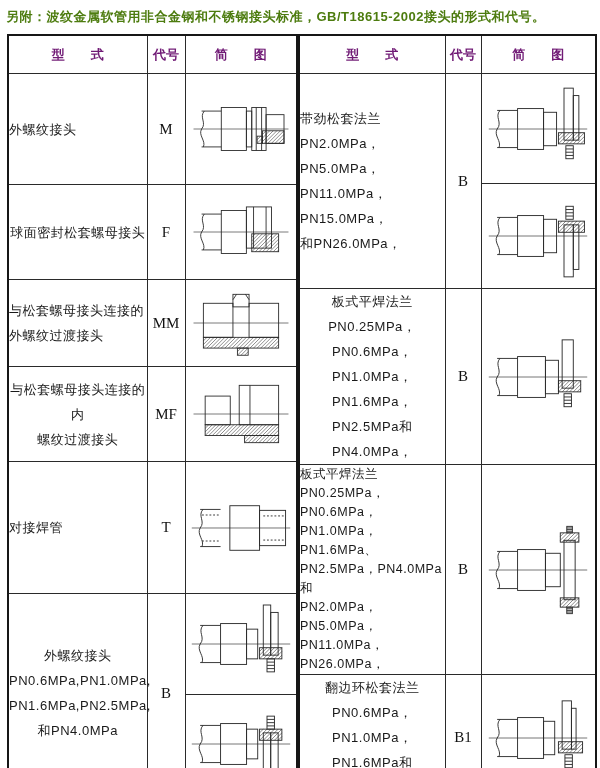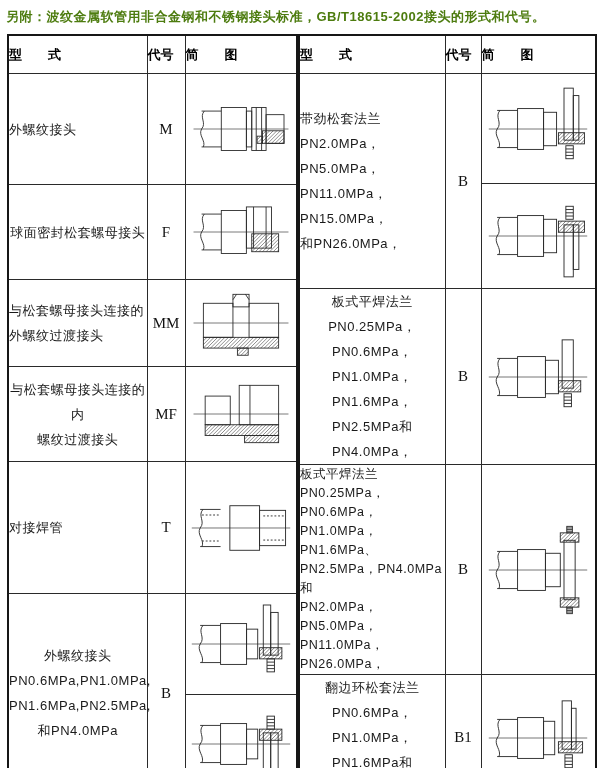--- a/index.html
+++ b/index.html
@@ -32,25 +32,25 @@
   table.jt td{
     border:1px solid #2a2a2a;
     padding:0;
     vertical-align:middle;
     background:#ffffff;
   }
   table.jt-left{width:289px;}
   table.jt-right{width:297px;}
   td.hdr{
     background:#abd9ec;
-    text-align:left;
+    text-align:center;
     font-size:13px;
     font-weight:bold;
     height:37px;
-    color:#000000;
+    color:#701a75;
   }
   td.typ{
     font-size:13px;
     line-height:25px;
     padding:4px 4px 4px 13px;
     white-space:pre-line;
     letter-spacing:0.5px;
   }
   td.typ.tight{line-height:19px;font-size:12.5px;}
   td.cod{

